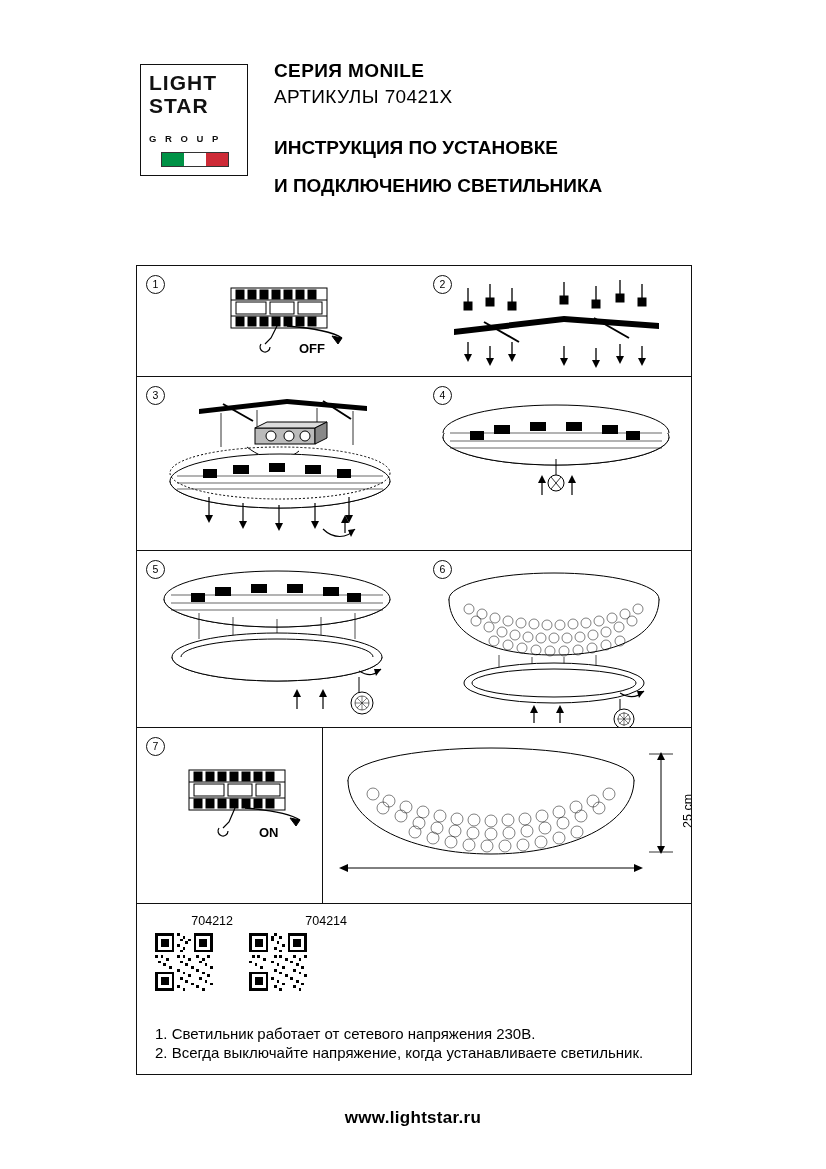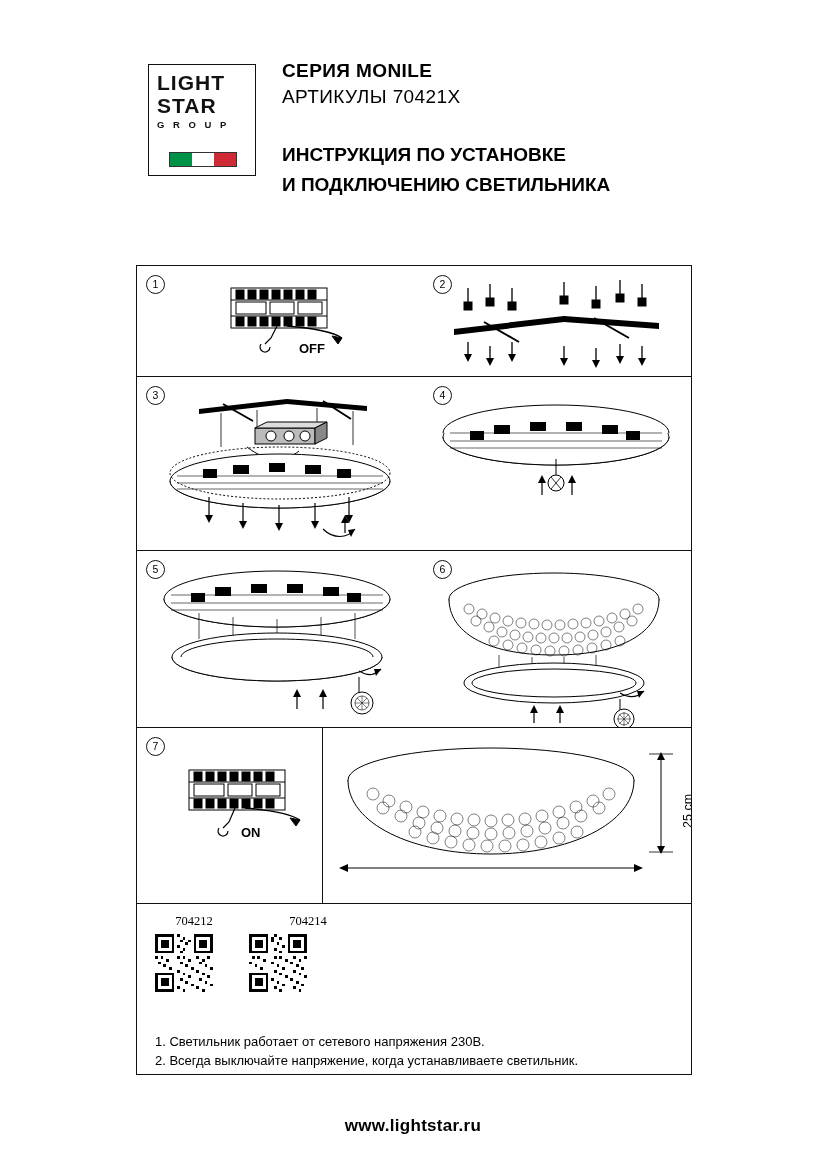--- a/index.html
+++ b/index.html
@@ -12,21 +12,21 @@
     height: 1169px;
     font-family: "Liberation Sans", sans-serif;
     color: #000000;
     position: relative;
     overflow: hidden;
   }
 
   
   .header {
     position: absolute;
-    left: 12px; top: 58px;
+    left: 4px; top: 58px;
     width: 688px;
     height: 150px;
   }
   .logo-box {
     position: absolute;
     left: 136px; top: 6px;
     width: 108px;
     height: 112px;
     border: 1px solid #111;
     background: #fff;
@@ -39,21 +39,21 @@
     font-size: 21px;
     letter-spacing: 1px;
     line-height: 23px;
     color: #111;
   }
   .logo-group {
     font-size: 9.5px;
     letter-spacing: 3px;
     font-weight: bold;
     color: #111;
-    margin-top: 2px;
+    margin-top: 16px;
   }
   .flag {
     position: absolute;
     left: 20px;
     bottom: 8px;
     width: 68px;
     height: 15px;
     display: flex;
     border: 1px solid #333;
     box-sizing: border-box;
@@ -77,21 +77,21 @@
   .art-line {
     font-size: 19px;
     font-weight: normal;
     letter-spacing: 0.4px;
     line-height: 26px;
   }
   .instr-line {
     font-size: 19px;
     font-weight: bold;
     line-height: 26px;
-    margin-top: 32px;
+    margin-top: 25px;
   }
 
   
   .frame {
     position: absolute;
     left: 136px;
     top: 265px;
     width: 556px;
     height: 810px;
     border: 1px solid #111;
@@ -136,49 +136,48 @@
     top: 10px;
     width: 520px;
   }
   .qr-label-row {
     display: flex;
     gap: 36px;
     padding-left: 8px;
     font-size: 12.5px;
     font-family: "Liberation Sans", sans-serif;
   }
-  .qr-label-row span { width: 78px; text-align: center; font-family: Liberation Serif, serif; }
+  .qr-label-row span { width: 78px; text-align: right; }
   .qr-row {
     display: flex;
     gap: 36px;
     padding-left: 8px;
     margin-top: 5px;
   }
   .qr { width: 58px; height: 58px; display:block; }
 
   .notes {
     position: absolute;
     left: 18px;
-    bottom: 4px;
-    font-size: 13px;
+    bottom: 12px;
+    font-size: 15px;
     line-height: 19px;
     font-family: "Liberation Sans", sans-serif;
     margin-top: 37px;
   }
 
   .site {
     position: absolute;
     left: 0;
     top: 1108px;
     width: 826px;
     text-align: center;
     font-size: 17px;
     font-weight: bold;
     letter-spacing: 0.3px;
-    margin-top: 8px;
   }
   .dim-label {
     position: absolute;
     font-size: 12.5px;
     font-family: "Liberation Sans", sans-serif;
   }
   .dim-vert {
     position: absolute;
     font-size: 12.5px;
     font-family: "Liberation Sans", sans-serif;
@@ -200,21 +199,21 @@
       <i class="g"></i>
         <i class="w"></i>
         <i class="r"></i>
     </div>
   </div>
 
   <div class="title-block">
     <div class="series-line">СЕРИЯ MONILE</div>
     <div class="art-line">АРТИКУЛЫ 70421X</div>
     <div class="instr-line">ИНСТРУКЦИЯ ПО УСТАНОВКЕ</div>
-    <div class="instr-line" style="margin-top:4px">И ПОДКЛЮЧЕНИЮ СВЕТИЛЬНИКА</div>
+    <div class="instr-line" style="margin-top:12px">И ПОДКЛЮЧЕНИЮ СВЕТИЛЬНИКА</div>
   </div>
 </div>
 
 <div class="frame">
 
   <div class="cell nr" style="left:0; top:0; width:287px; height:111px;">
     <div class="step-num">1</div>
     <svg class="art-svg" width="287" height="111" viewBox="0 0 287 111">
       <g stroke="#000" stroke-width="1" fill="none">
         <rect x="94" y="22" width="96" height="40" fill="#fff"></rect>
@@ -520,21 +519,21 @@
         </g>
         <rect x="57" y="56" width="30" height="12" fill="#fff"></rect>
         <rect x="91" y="56" width="24" height="12" fill="#fff"></rect>
         <rect x="119" y="56" width="24" height="12" fill="#fff"></rect>
         <path d="M98 80 L92 94 L86 100" stroke-width="1.2"></path>
         <path d="M82 100 a5 5 0 1 0 9 3" stroke-width="1.2"></path>
         <path d="M108 80 C134 82 154 86 163 92" stroke-width="1.3"></path>
         <path d="M163 92 l-10 -2 l6 8 z" fill="#000"></path>
       </g>
     </svg>
-    <div class="lbl" style="left:104px; top:97px;">ON</div>
+    <div class="lbl" style="left:122px; top:97px;">ON</div>
   </div>
 
   <div class="cell" style="left:186px; top:462px; width:368px; height:176px; border-right:none;">
     <svg class="art-svg" width="368" height="176" viewBox="0 0 368 176">
       <g stroke="#000" fill="none" stroke-width="1">
         <ellipse cx="168" cy="52" rx="143" ry="32" fill="#fff" stroke="#000"></ellipse>
         <path d="M25 52 C25 96 90 126 168 126 C246 126 311 96 311 52" fill="#fff" stroke="#000"></path>
         <g stroke="#000" stroke-width="0.5">
           <g>
             <circle cx="50" cy="66" r="6"></circle>

